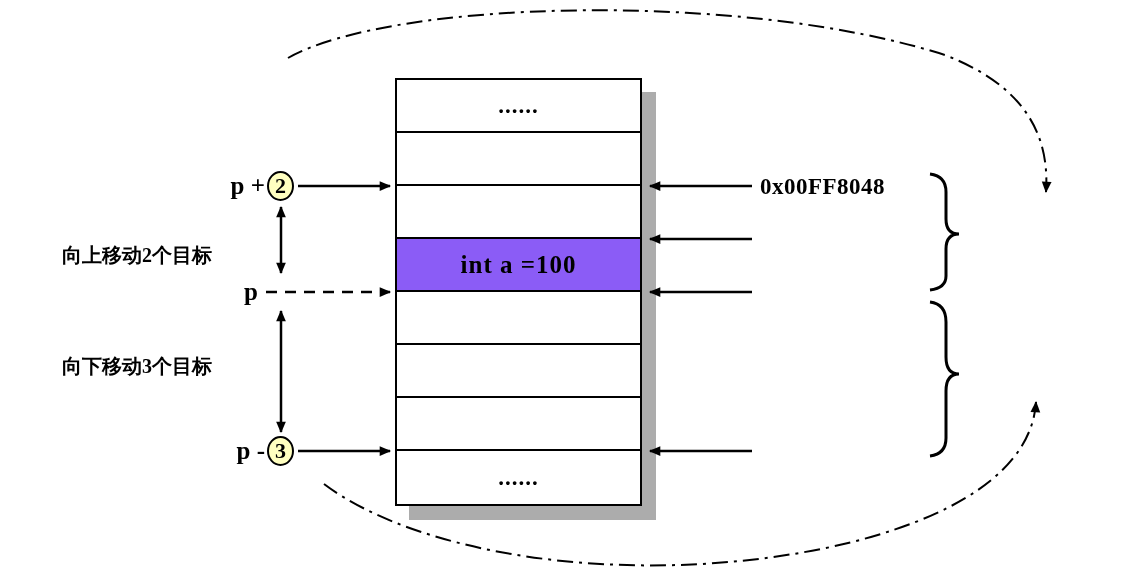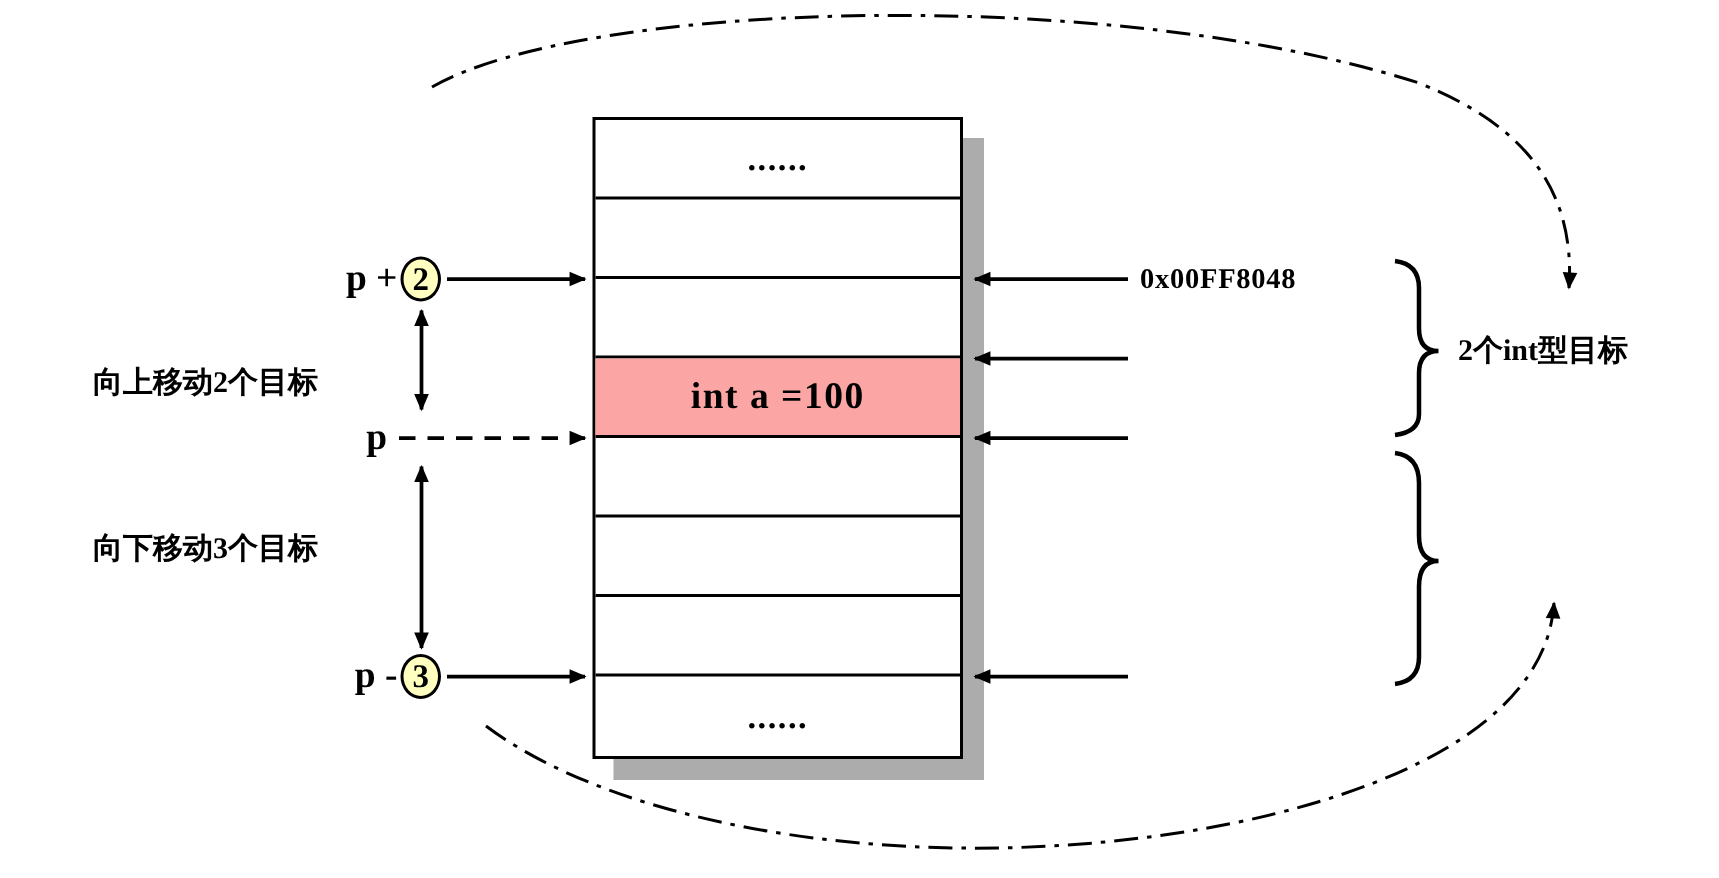--- a/index.html
+++ b/index.html
@@ -65,21 +65,21 @@
   }
 
   .cn {
     font-size: 20px;
     line-height: 26px;
     white-space: nowrap;
     font-family: "Liberation Serif", "DejaVu Sans", serif;
   }
 
   .addr {
-    font-size: 19px;
+    font-size: 23px;
     line-height: 29px;
     white-space: nowrap;
     letter-spacing: 0.5px;
   }
 
   svg.overlay {
     position: absolute;
     left: 0; top: 0;
     pointer-events: none;
   }
@@ -88,21 +88,21 @@
 <body>
 
 <div class="canvas">
 
   <div class="abs shadow" style="background: rgb(172, 172, 172);"></div>
 
   <div class="abs membox">
     <div class="mrow">......</div>
     <div class="mrow"></div>
     <div class="mrow"></div>
-    <div class="mrow highlight-row" style="background: #fca5a5;">int a =100</div>
+    <div class="mrow highlight-row" style="background: #8b5cf6;">int a =100</div>
     <div class="mrow"></div>
     <div class="mrow"></div>
     <div class="mrow"></div>
     <div class="mrow">......</div>
   </div>
 
   <div class="abs ptr-label" style="left:210px; top:170px; width:84px;">
     <span>p +</span>
     <span class="num-circle" style="background: rgb(255, 255, 192);">2</span>
   </div>
@@ -114,21 +114,20 @@
   <div class="abs ptr-label" style="left:210px; top:435px; width:84px;">
     <span>p -</span>
     <span class="num-circle" style="background: rgb(255, 255, 192);">3</span>
   </div>
 
   <div class="abs cn" style="left:62px; top:242px;">向上移动2个目标</div>
   <div class="abs cn" style="left:62px; top:353px;text-align:center;">向下移动3个目标</div>
 
   <div class="abs addr" style="left:760px; top:172px;">0x00FF8048</div>
 
-  <div class="abs cn" style="left:972px; top:221px;">2个int型目标</div>
 
   <svg class="overlay" width="1146" height="585" viewBox="0 0 1146 585">
     <defs>
       <marker id="ah" viewBox="0 0 12 12" refX="10.5" refY="6" markerWidth="13" markerHeight="13" markerUnits="userSpaceOnUse" orient="auto-start-reverse">
         <path d="M1,1.5 L11.5,6 L1,10.5 Z" fill="#000" stroke="none"></path>
       </marker>
     </defs>
 
     <g stroke="#000" stroke-width="2.5" fill="none">
 

